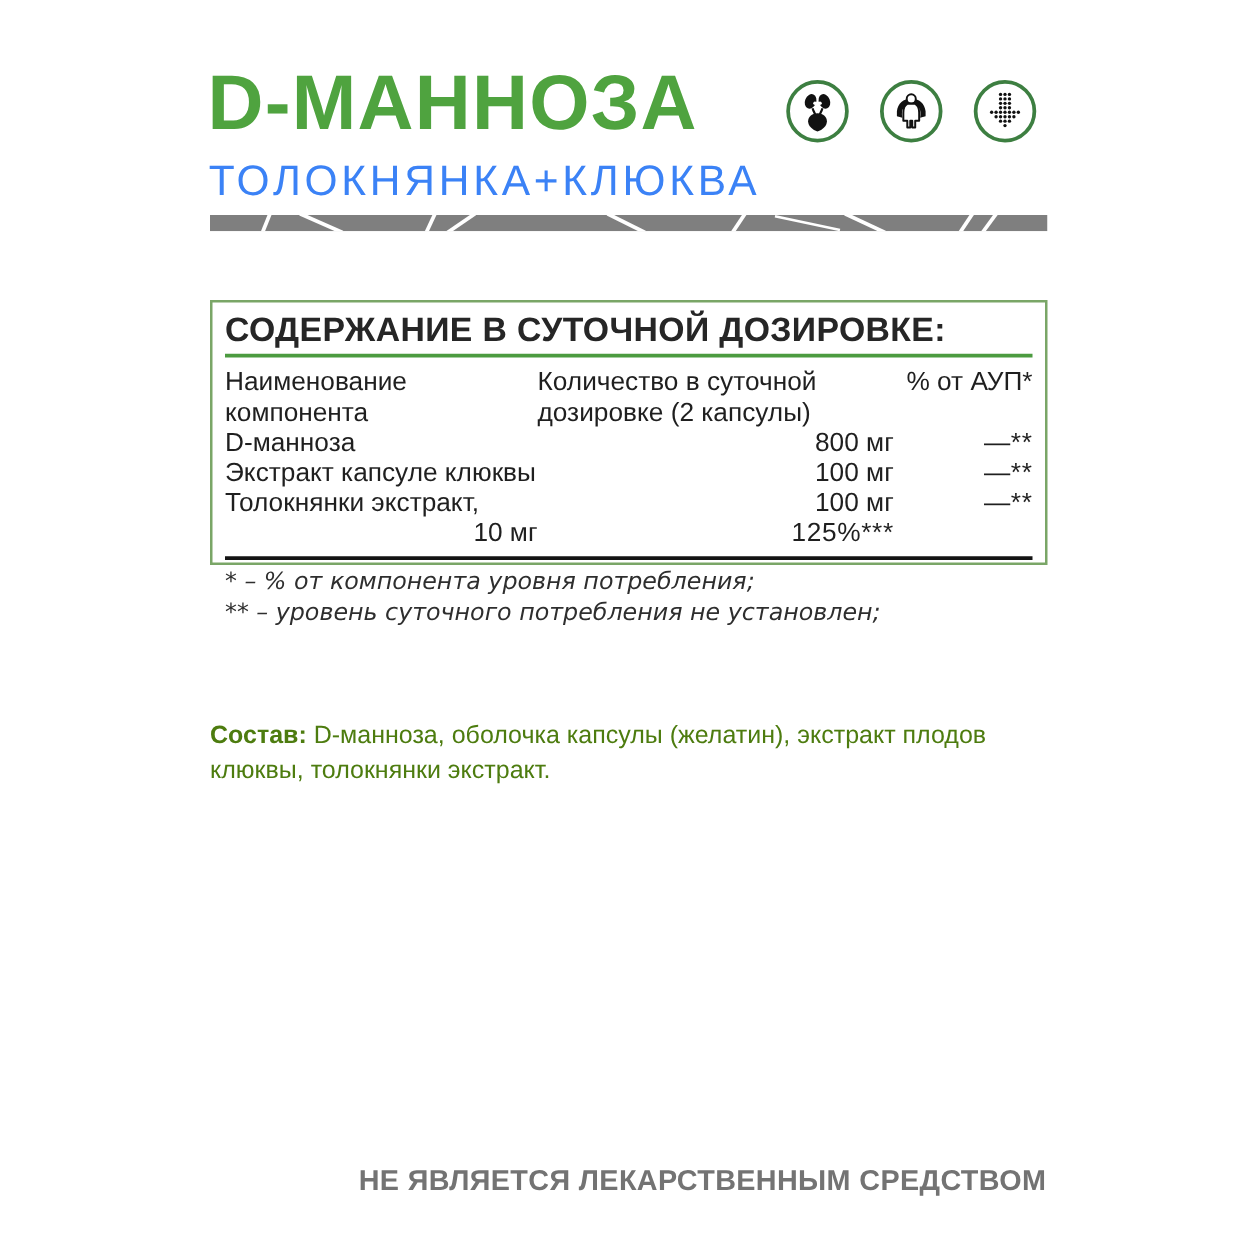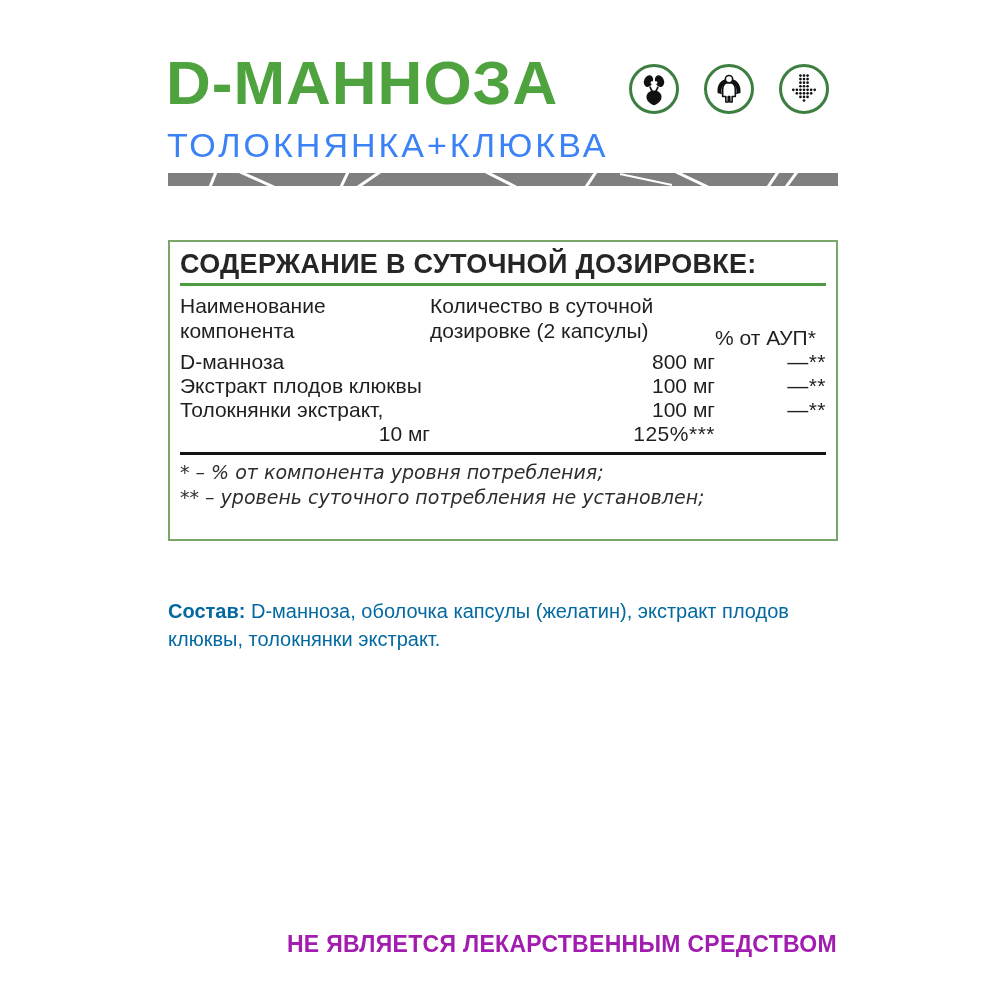--- a/index.html
+++ b/index.html
@@ -17,42 +17,42 @@
     width:50px;height:50px;border-radius:50%;border:3px solid #3d7f41;background:#fff;
     box-sizing:border-box;display:flex;align-items:center;justify-content:center;
   }
   .icon-circle svg{width:38px;height:38px;display:block;}
   .subtitle{
     position:absolute;left:167px;top:128px;line-height:1;
     font-size:34px;font-weight:500;color:#3b82f6;letter-spacing:3px;white-space:nowrap;
   }
   .divider{position:absolute;left:168px;top:172px;width:670px;height:13px;}
   .dose-box{
-    position:absolute;left:168px;top:240px;width:670px;height:301px;box-sizing:border-box;
+    position:absolute;left:168px;top:240px;width:670px;height:212px;box-sizing:border-box;
     border:2px solid #7aa667;padding:6px 10px;background:#fff;
   }
   .dose-heading{font-size:27px;font-weight:700;color:#262626;line-height:32px;letter-spacing:.3px;white-space:nowrap;}
   .dose-rule{height:3px;background:#4c9b40;margin:3px 0 7px;}
   .grid{display:grid;grid-template-columns:250px 285px 1fr;}
   .th{font-weight:400;font-size:21px;line-height:25px;color:#1f1f1f;}
-  .th.right{margin-top:32px;}
+  .th.right{text-align:right;}
   .td{font-size:21px;line-height:24px;color:#1f1f1f;white-space:nowrap;}
   .td.amount{text-align:right;}
   .td.percent{text-align:right;letter-spacing:.5px;}
   .dose-black{height:3px;background:#141414;margin:6px 0 5px;}
   .footnote{
     font-style:italic;font-size:19px;line-height:25px;color:#2e2e2e;
     font-family:"DejaVu Sans","Liberation Sans",sans-serif;white-space:nowrap;
   }
-  .info{position:absolute;left:168px;top:597px;width:678px;font-size:20px;line-height:28px;color:#0369a1;}
+  .info{position:absolute;left:168px;top:574px;width:678px;font-size:20px;line-height:28px;color:#4d7c0f;}
   .info p{margin:0;}
   .info b{font-weight:700;}
   .footer-note{
     position:absolute;right:163px;top:933px;line-height:1;
-    font-size:23px;font-weight:700;color:#a21caf;letter-spacing:.3px;white-space:nowrap;
+    font-size:23px;font-weight:700;color:#737373;letter-spacing:.3px;white-space:nowrap;
   }
 </style>
 </head>
 <body>
 
 <div>
 
   <div class="title">D-МАННОЗА</div>
 
   <div class="icon-row">
@@ -134,21 +134,21 @@
     <div class="dose-rule"></div>
     <div class="grid">
       <div class="th">Наименование компонента</div>
       <div class="th">Количество в суточной дозировке (2 капсулы)</div>
       <div class="th right">% от АУП*</div>
 
       <div class="td">D-манноза</div>
       <div class="td amount">800 мг</div>
       <div class="td percent">—**</div>
 
-      <div class="td">Экстракт плодов клюквы</div>
+      <div class="td">Экстракт капсуле клюквы</div>
       <div class="td amount">100 мг</div>
       <div class="td percent">—**</div>
 
       <div class="td">Толокнянки экстракт,</div>
       <div class="td amount">100 мг</div>
       <div class="td percent">—**</div>
 
       <div class="td amount">10 мг</div>
       <div class="td percent">125%***</div>
     </div>

